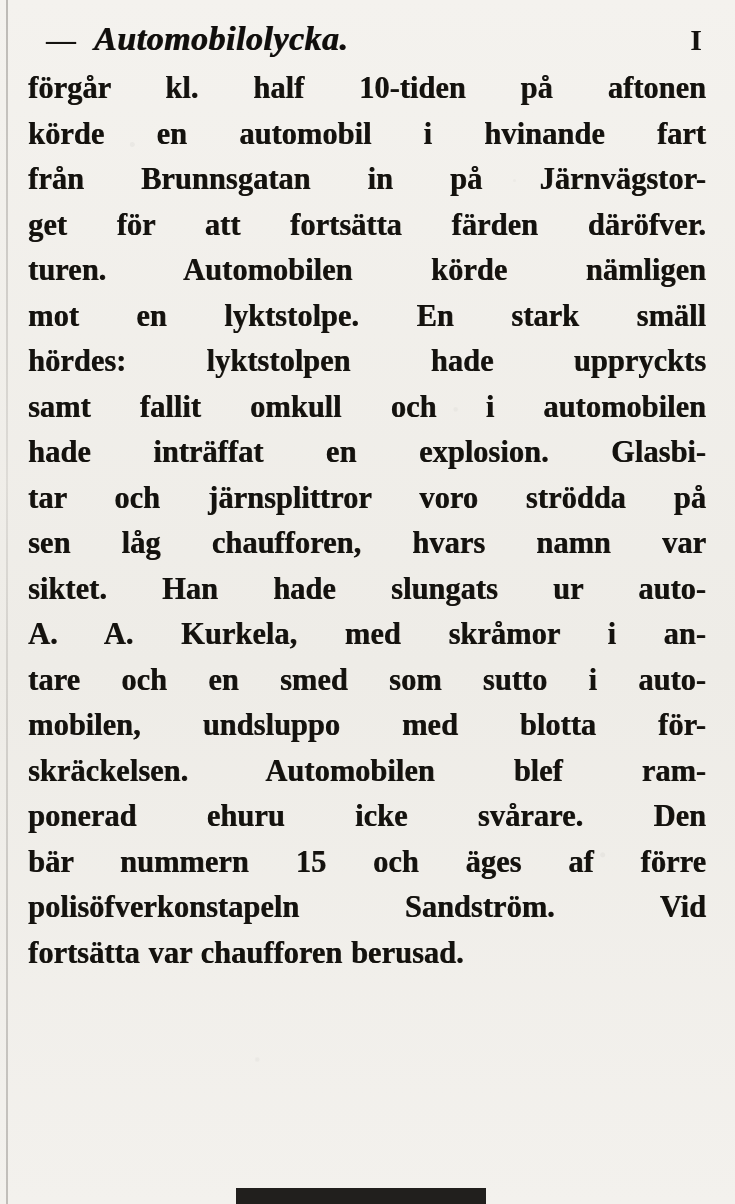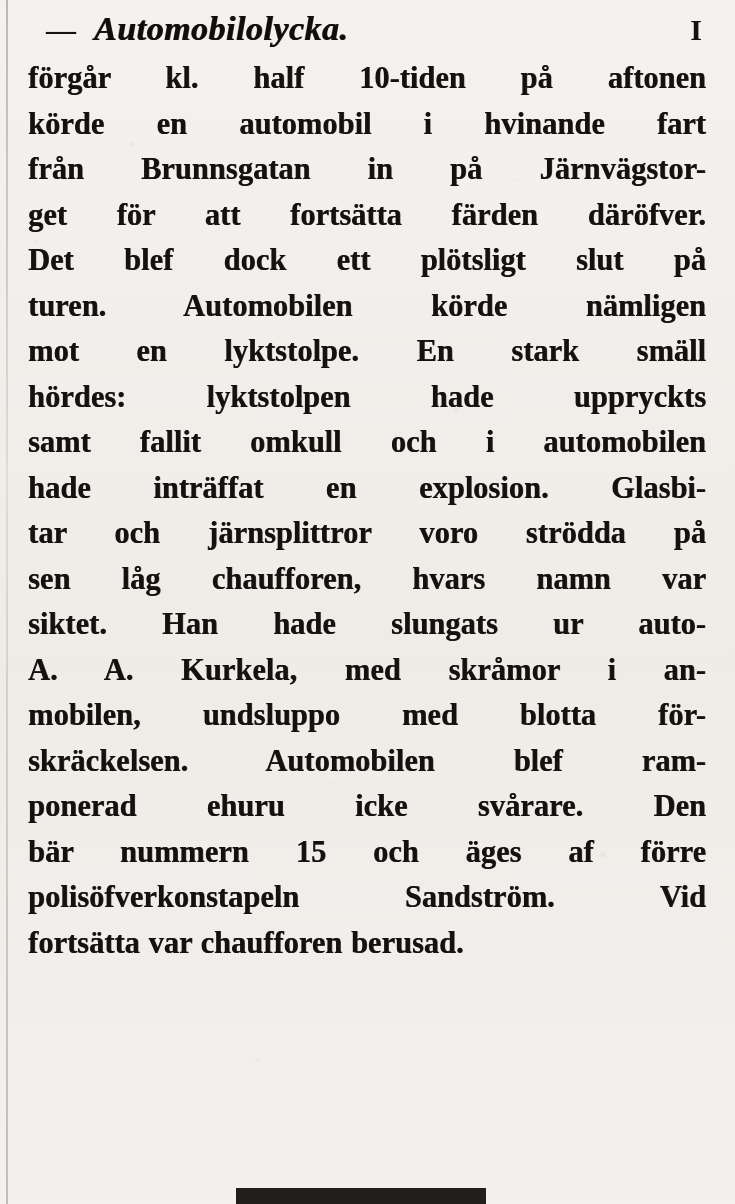--- a/index.html
+++ b/index.html
@@ -65,21 +65,21 @@
     padding-left: 26px;
   }
   .headline {
     font-family: "Liberation Serif", serif;
     font-style: italic;
     font-weight: 700;
     font-size: 34px;
     letter-spacing: 0.5px;
     color: #100e0c;
     text-shadow: 0.6px 0 0 rgba(20,18,16,0.85), -0.4px 0 0 rgba(20,18,16,0.45);
-    margin: 0 auto 0 8px;
+    margin: 10px auto 0 8px;
   }
   .lead-cap {
     font-size: 30px;
     font-weight: 700;
     color: #14120f;
     padding-right: 12px;
   }
 
   .body-text {
     font-family: "Liberation Serif", serif;
@@ -134,30 +134,30 @@
       <span class="dash">—</span>
       <span class="headline">Automobilolycka.</span>
       <span class="lead-cap">I</span>
     </div>
 
     <div class="body-text">
       <div>förgår kl. half 10-tiden på aftonen</div>
       <div>körde en automobil i hvinande fart</div>
       <div>från Brunnsgatan in på Järnvägstor-</div>
       <div>get för att fortsätta färden däröfver.</div>
-      <div>Det blef dock ett plötsligt slut på</div>
       <div>turen. Automobilen körde nämligen</div>
       <div>mot en lyktstolpe. En stark smäll</div>
       <div>hördes: lyktstolpen hade uppryckts</div>
       <div>samt fallit omkull och i automobilen</div>
       <div>hade inträffat en explosion. Glasbi-</div>
       <div>tar och järnsplittror voro strödda på</div>
       <div>sen låg chaufforen, hvars namn var</div>
       <div>siktet. Han hade slungats ur auto-</div>
       <div>A. A. Kurkela, med skråmor i an-</div>
+      <div>tare och en smed som sutto i auto-</div>
       <div>mobilen, undsluppo med blotta för-</div>
       <div>skräckelsen. Automobilen blef ram-</div>
       <div>ponerad ehuru icke svårare. Den</div>
       <div>bär nummern 15 och äges af förre</div>
       <div>polisöfverkonstapeln Sandström. Vid</div>
       <div class="last-line">fortsätta var chaufforen berusad.</div>
     </div>
 
   </div>
 

